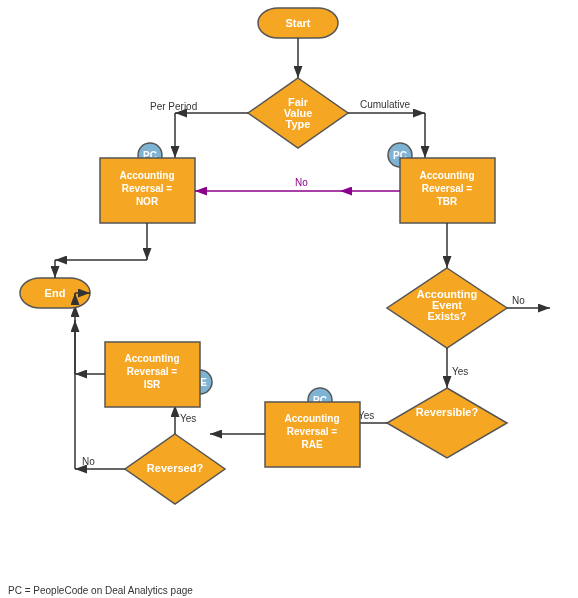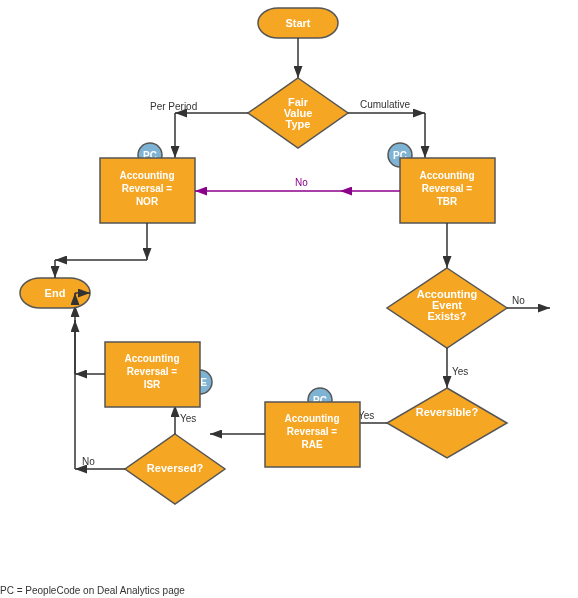--- a/index.html
+++ b/index.html
@@ -19,21 +19,21 @@
     }
     svg.flowchart {
       position: absolute;
       top: 0; left: 0;
       width: 578px;
       height: 560px;
     }
     .legend {
       position: absolute;
       bottom: 0;
-      left: 0;
+      left: 8px;
       font-size: 10px;
       color: #333;
       line-height: 1.5;
     }
 
     
     .shape-rounded-rect { fill: #f5a623; stroke: #555; stroke-width: 1.5; rx: 20; ry: 20; }
     .shape-rect { fill: #f5a623; stroke: #555; stroke-width: 1.5; }
     .shape-diamond { fill: #f5a623; stroke: #555; stroke-width: 1.5; }
     .shape-circle { fill: #7fb3d3; stroke: #555; stroke-width: 1.5; }

